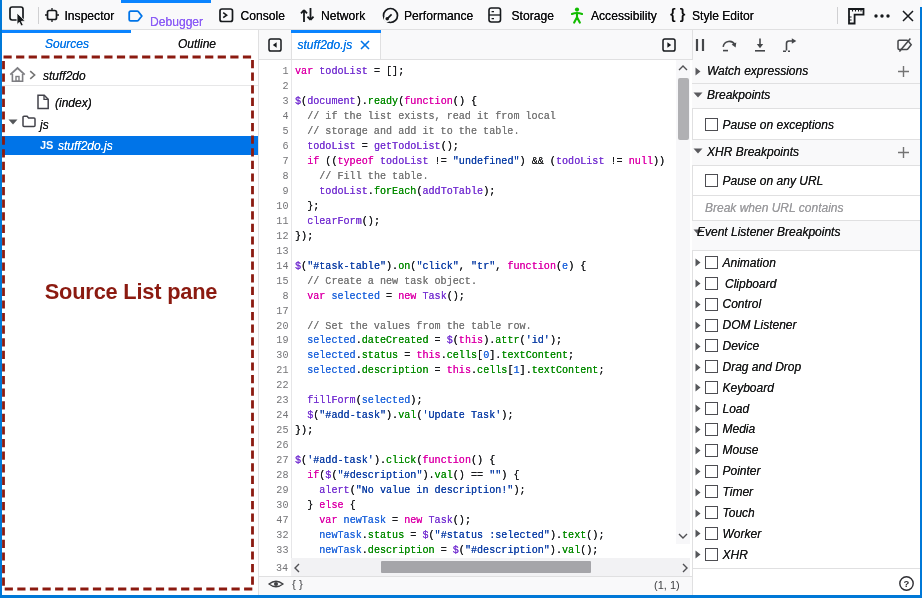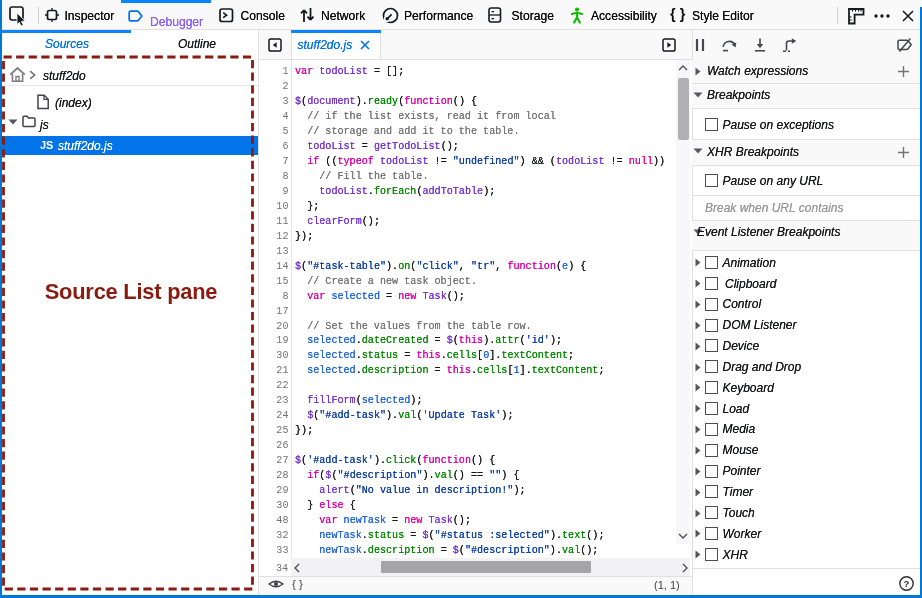--- a/index.html
+++ b/index.html
@@ -164,21 +164,21 @@
 <div>21</div>
 <div>22</div>
 <div>23</div>
 <div>24</div>
 <div>25</div>
 <div>26</div>
 <div>27</div>
 <div>28</div>
 <div>29</div>
 <div>30</div>
-<div>48</div>
+<div>47</div>
 <div>32</div>
 <div>33</div>
 </div>
 <div class="vline" style="left:290.5px;top:60px;height:498px;background:#e6e6e8"></div>
 <div id="code"><div class="cl"><i class="k">var</i> <i class="v">todoList</i> = [];</div><div class="cl">&nbsp;</div><div class="cl"><i class="v">$</i>(<i class="v">document</i>).<i class="p">ready</i>(<i class="k">function</i>() {</div><div class="cl">  <i class="c">// if the list exists, read it from local</i></div><div class="cl">  <i class="c">// storage and add it to the table.</i></div><div class="cl">  <i class="v">todoList</i> = <i class="v">getTodoList</i>();</div><div class="cl">  <i class="k">if</i> ((<i class="k">typeof</i> <i class="v">todoList</i> != <i class="s">"undefined"</i>) &amp;&amp; (<i class="v">todoList</i> != <i class="k">null</i>))</div><div class="cl">    <i class="c">// Fill the table.</i></div><div class="cl">    <i class="v">todoList</i>.<i class="p">forEach</i>(<i class="v">addToTable</i>);</div><div class="cl">  };</div><div class="cl">  <i class="v">clearForm</i>();</div><div class="cl">});</div><div class="cl">&nbsp;</div><div class="cl"><i class="v">$</i>(<i class="s">"#task-table"</i>).<i class="p">on</i>(<i class="s">"click"</i>, <i class="s">"tr"</i>, <i class="k">function</i>(<i class="l">e</i>) {</div><div class="cl">  <i class="c">// Create a new task object.</i></div><div class="cl">  <i class="k">var</i> <i class="l">selected</i> = <i class="k">new</i> <i class="v">Task</i>();</div><div class="cl">&nbsp;</div><div class="cl">  <i class="c">// Set the values from the table row.</i></div><div class="cl">  <i class="l">selected</i>.<i class="p">dateCreated</i> = <i class="v">$</i>(<i class="k">this</i>).<i class="p">attr</i>(<i class="s">'id'</i>);</div><div class="cl">  <i class="l">selected</i>.<i class="p">status</i> = <i class="k">this</i>.<i class="p">cells</i>[<i class="n">0</i>].<i class="p">textContent</i>;</div><div class="cl">  <i class="l">selected</i>.<i class="p">description</i> = <i class="k">this</i>.<i class="p">cells</i>[<i class="n">1</i>].<i class="p">textContent</i>;</div><div class="cl">&nbsp;</div><div class="cl">  <i class="v">fillForm</i>(<i class="l">selected</i>);</div><div class="cl">  <i class="v">$</i>(<i class="s">"#add-task"</i>).<i class="p">val</i>(<i class="s">'Update Task'</i>);</div><div class="cl">});</div><div class="cl">&nbsp;</div><div class="cl"><i class="v">$</i>(<i class="s">'#add-task'</i>).<i class="p">click</i>(<i class="k">function</i>() {</div><div class="cl">  <i class="k">if</i>(<i class="v">$</i>(<i class="s">"#description"</i>).<i class="p">val</i>() == <i class="s">""</i>) {</div><div class="cl">    <i class="v">alert</i>(<i class="s">"No value in description!"</i>);</div><div class="cl">  } <i class="k">else</i> {</div><div class="cl">    <i class="k">var</i> <i class="l">newTask</i> = <i class="k">new</i> <i class="v">Task</i>();</div><div class="cl">    <i class="l">newTask</i>.<i class="p">status</i> = <i class="v">$</i>(<i class="s">"#status :selected"</i>).<i class="p">text</i>();</div><div class="cl">    <i class="l">newTask</i>.<i class="p">description</i> = <i class="v">$</i>(<i class="s">"#description"</i>).<i class="p">val</i>();</div></div>
 
 <div class="abs" style="left:259px;top:558px;width:433px;height:37px;background:#fff"></div>
 
 <div class="abs" style="left:676px;top:60px;width:14px;height:484px;background:#f7f7f9"></div>
 <svg class="abs" style="left:678px;top:65px" width="10" height="6" viewBox="0 0 10 6">

